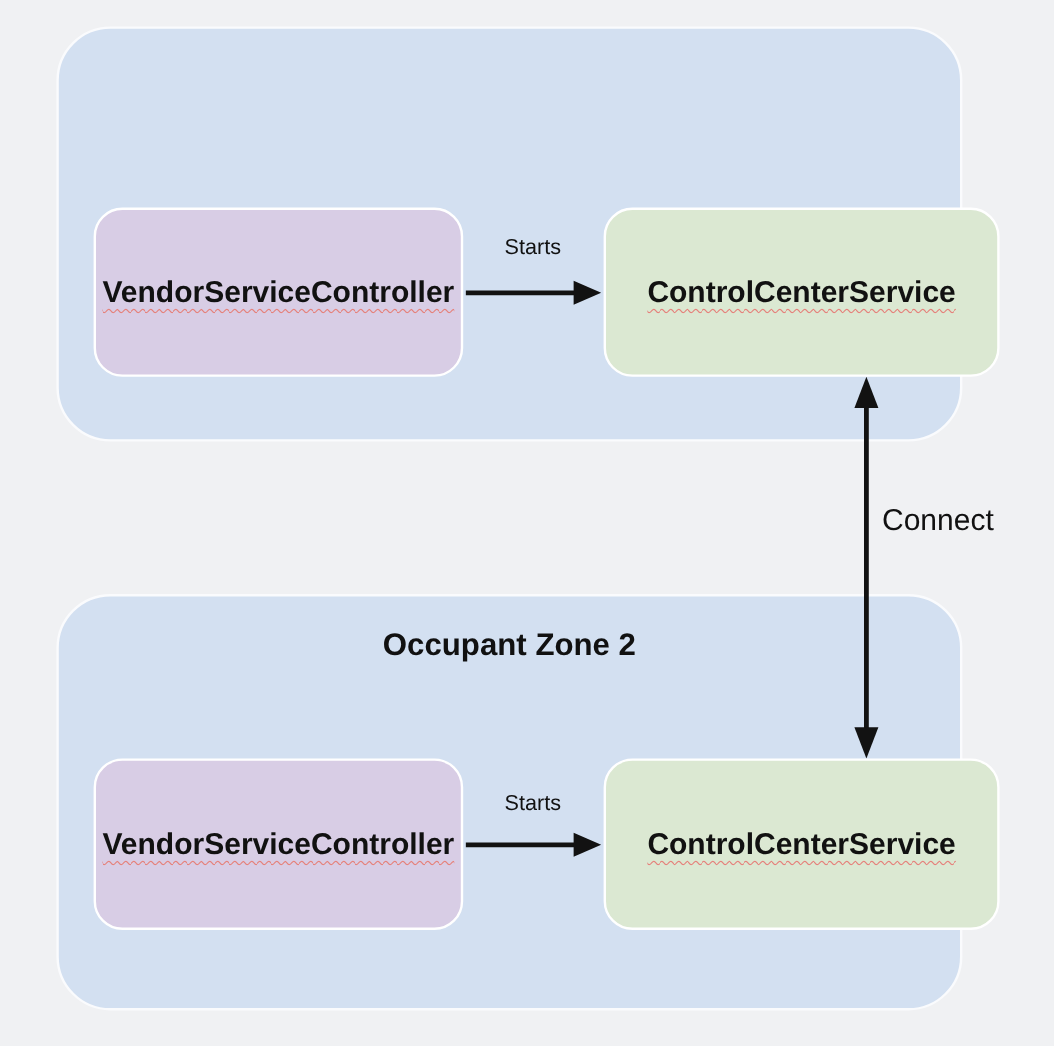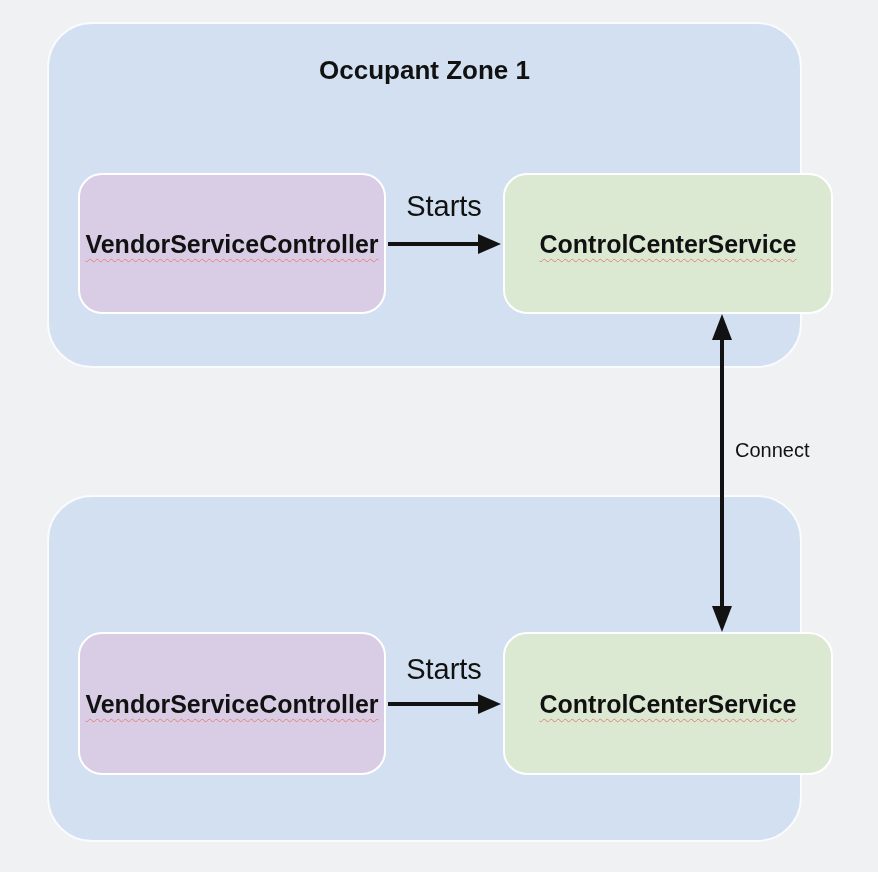--- a/index.html
+++ b/index.html
@@ -45,48 +45,48 @@
     text-decoration-line:underline;
     text-decoration-style:wavy;
     text-decoration-color:var(--squiggle-color);
     text-decoration-thickness:1px;
     text-underline-offset:5px;
   }
   .controller{background:var(--controller-fill);left:29px;width:308px;}
   .service{background:var(--service-fill);left:454px;width:330px;}
   #zone1 .node{top:149px;height:141px;}
   #zone2 .node{top:135px;height:143px;}
-  .edge-label{position:absolute;font-size:29px;line-height:26px;}
+  .edge-label{position:absolute;font-size:18px;line-height:26px;}
   .starts-label{left:388px;width:112px;text-align:center;}
   #starts1{top:193px;}
   #starts2{top:656px;}
-  #connect-label{left:735px;top:437px;font-size:20px;}
+  #connect-label{left:735px;top:421px;font-size:25px;}
   svg.arrow{position:absolute;display:block;}
   svg.arrow .shaft{stroke:var(--arrow-color);stroke-width:4;}
   svg.arrow .head{fill:var(--arrow-color);stroke:none;}
   #starts-arrow-1{left:388px;top:232px;}
   #starts-arrow-2{left:388px;top:692px;}
   #connect-arrow{left:704px;top:314px;}
 </style>
 </head>
 <body>
 
 <div class="canvas">
 
   <div class="zone" id="zone1">
-    <div class="zone-title">Occupant Zone 1</div>
     <div class="node controller">
       <span class="misspelled">VendorServiceController</span>
     </div>
     <div class="node service">
       <span class="misspelled">ControlCenterService</span>
     </div>
   </div>
 
   <div class="zone" id="zone2">
+    <div class="zone-title">Occupant Zone 2</div>
     <div class="node controller">
       <span class="misspelled">VendorServiceController</span>
     </div>
     <div class="node service">
       <span class="misspelled">ControlCenterService</span>
     </div>
   </div>
 
   <div class="edge-label starts-label" id="starts1">Starts</div>
   <svg class="arrow" id="starts-arrow-1" width="114" height="24" viewBox="0 0 114 24">

